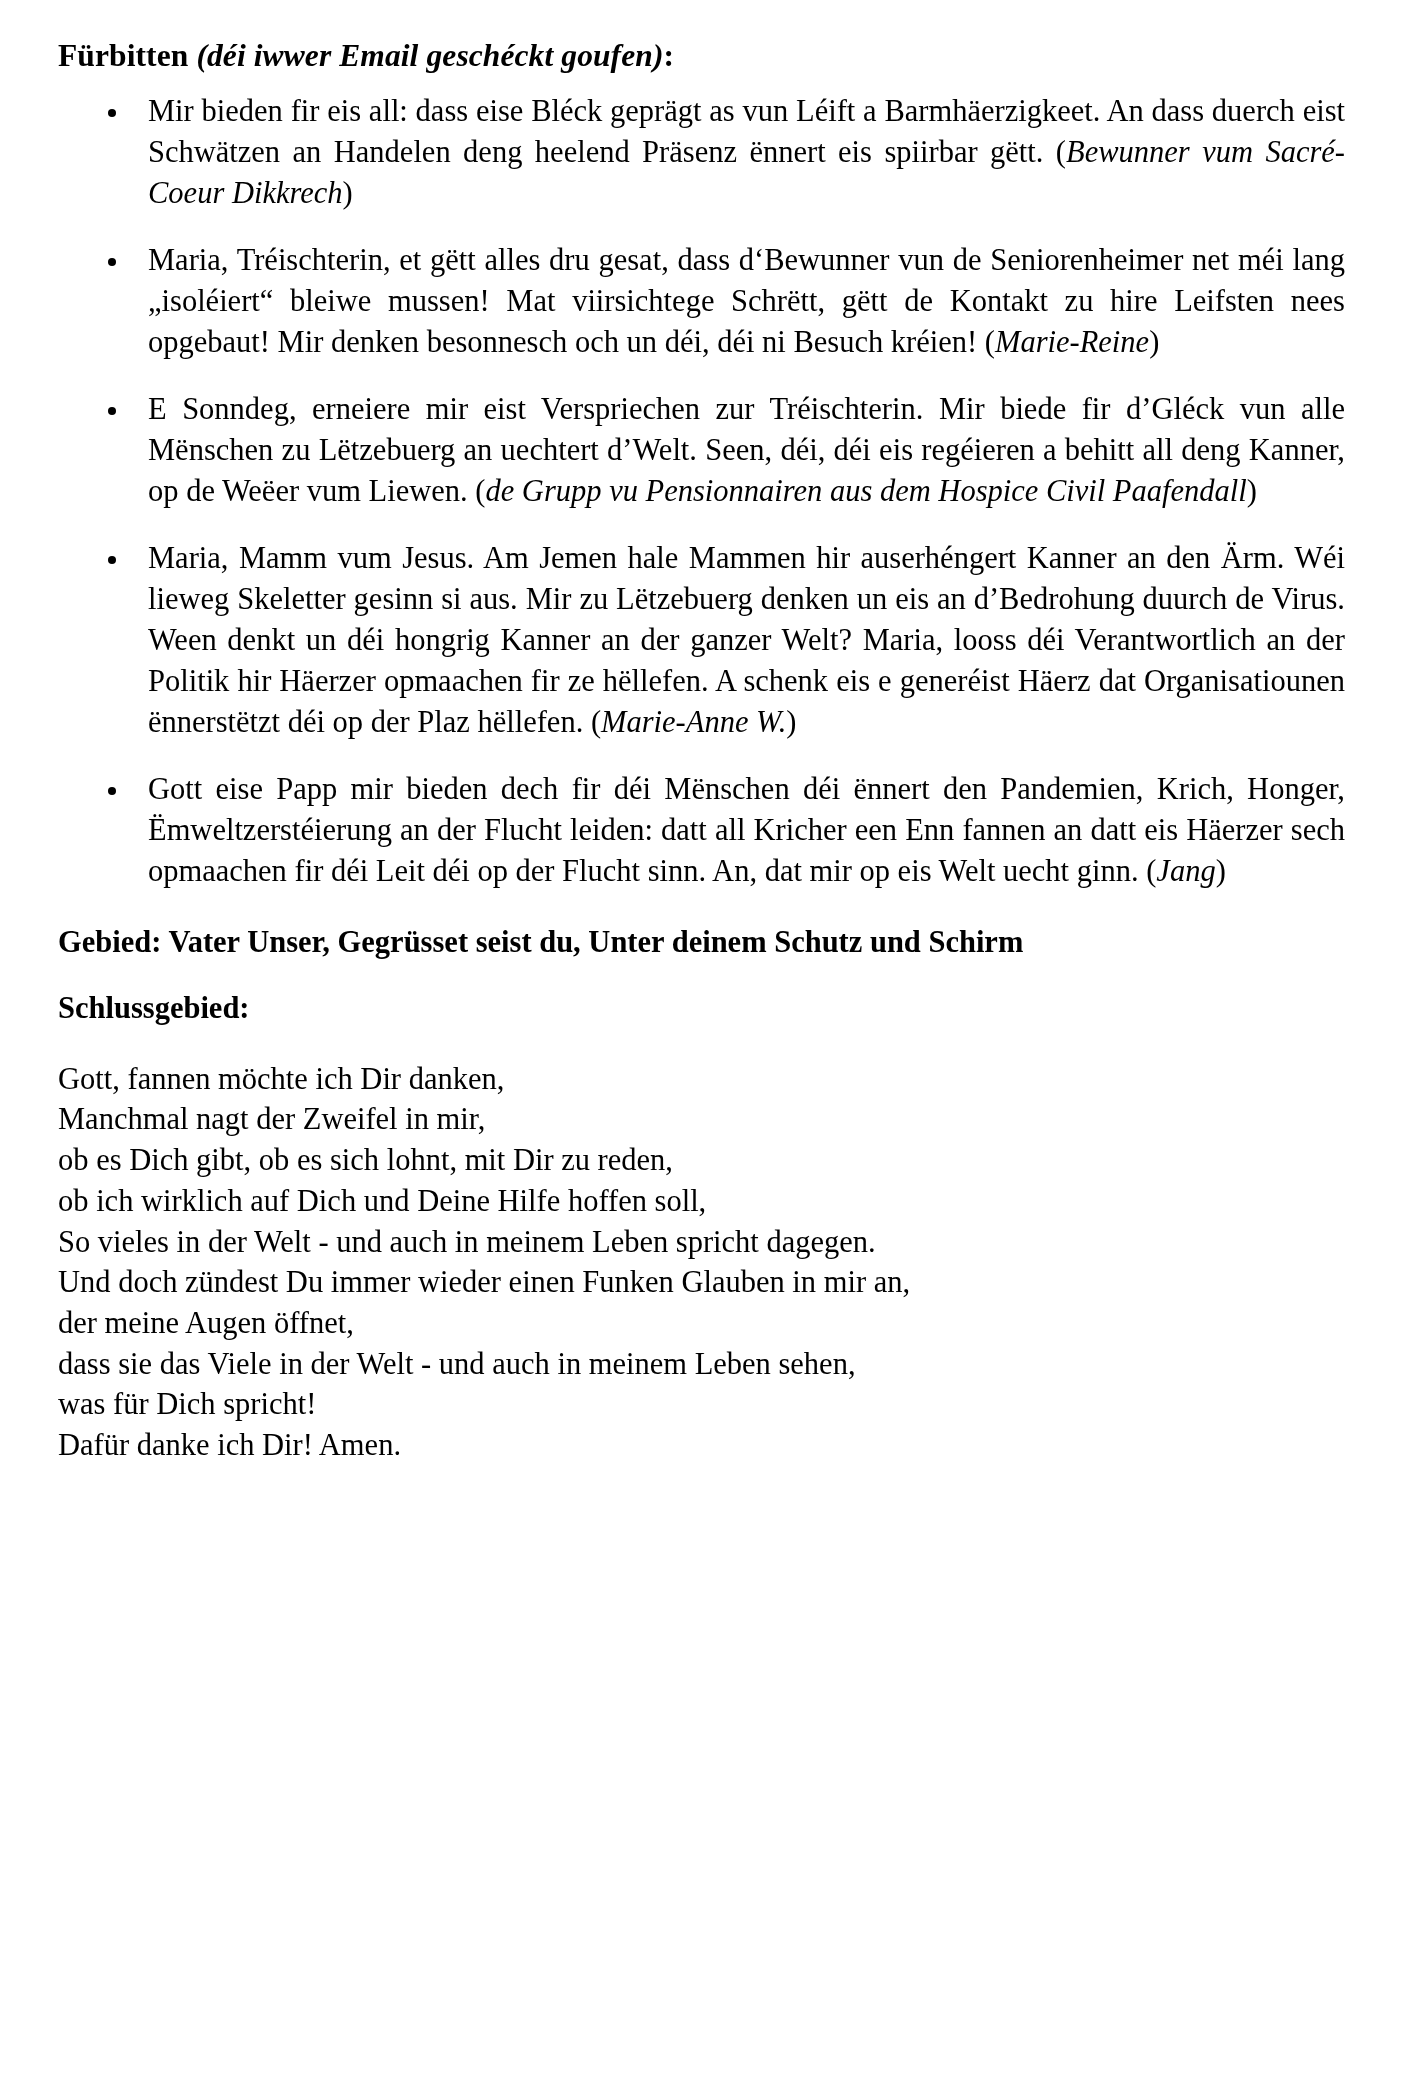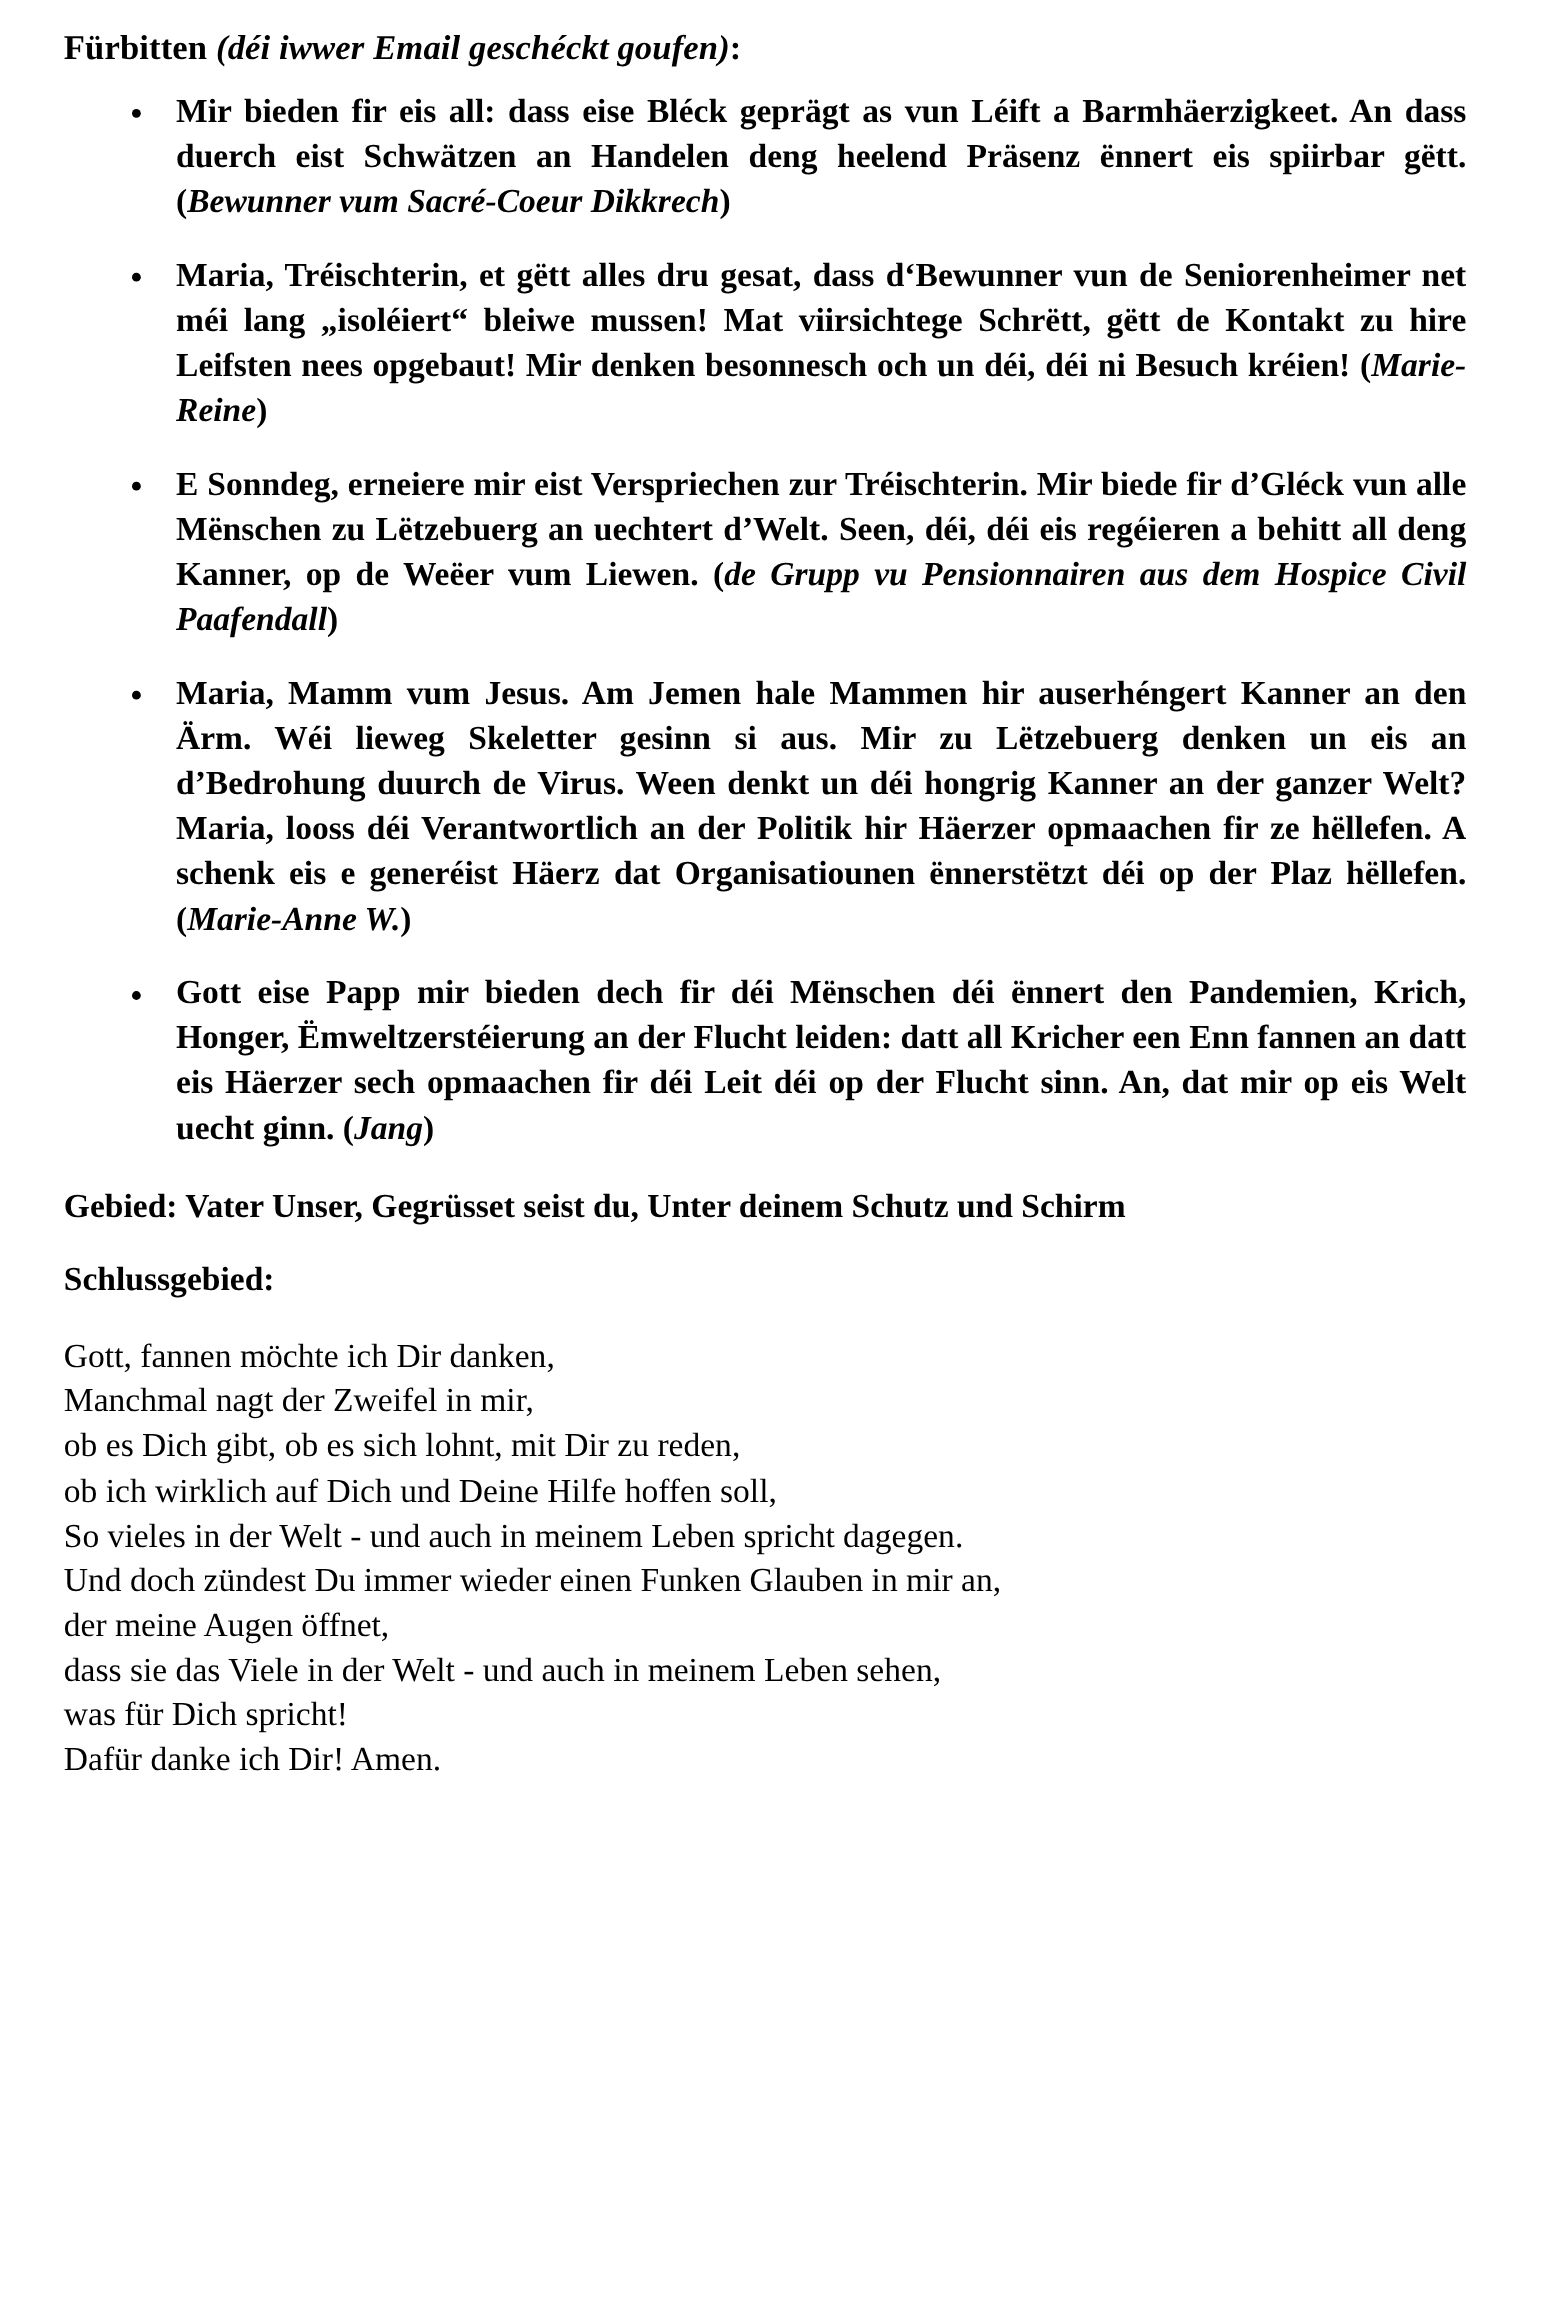--- a/index.html
+++ b/index.html
@@ -12,43 +12,42 @@
     min-height: 2091px;
     font-family: "Liberation Serif", "DejaVu Serif", serif;
     color: #000000;
     -webkit-font-smoothing: antialiased;
   }
   .page {
     position: relative;
     width: 1421px;
     min-height: 2091px;
     box-sizing: border-box;
-    padding: 24px 58px 40px 58px;
+    padding: 36px 58px 40px 58px;
     background: #ffffff;
   }
 
   
   .doc-heading {
     font-size: 31.5px;
     font-weight: bold;
     line-height: 1.30;
     margin: 0 0 14px 0;
     letter-spacing: .1px;
   }
   .doc-heading .ital {
     font-style: italic;
     font-weight: bold;
   }
 
   
   .bullet-list {
     list-style: none;
-    margin: 16px;
+    margin: 4px;
     padding: 0;
-    font-weight: bold;
   }
   .bullet-item {
     position: relative;
     margin: 0 0 26px 0;
     padding-left: 86px;
     padding-right: 14px;
     font-size: 30.5px;
     line-height: 1.345;
     text-align: justify;
     text-justify: inter-word;

